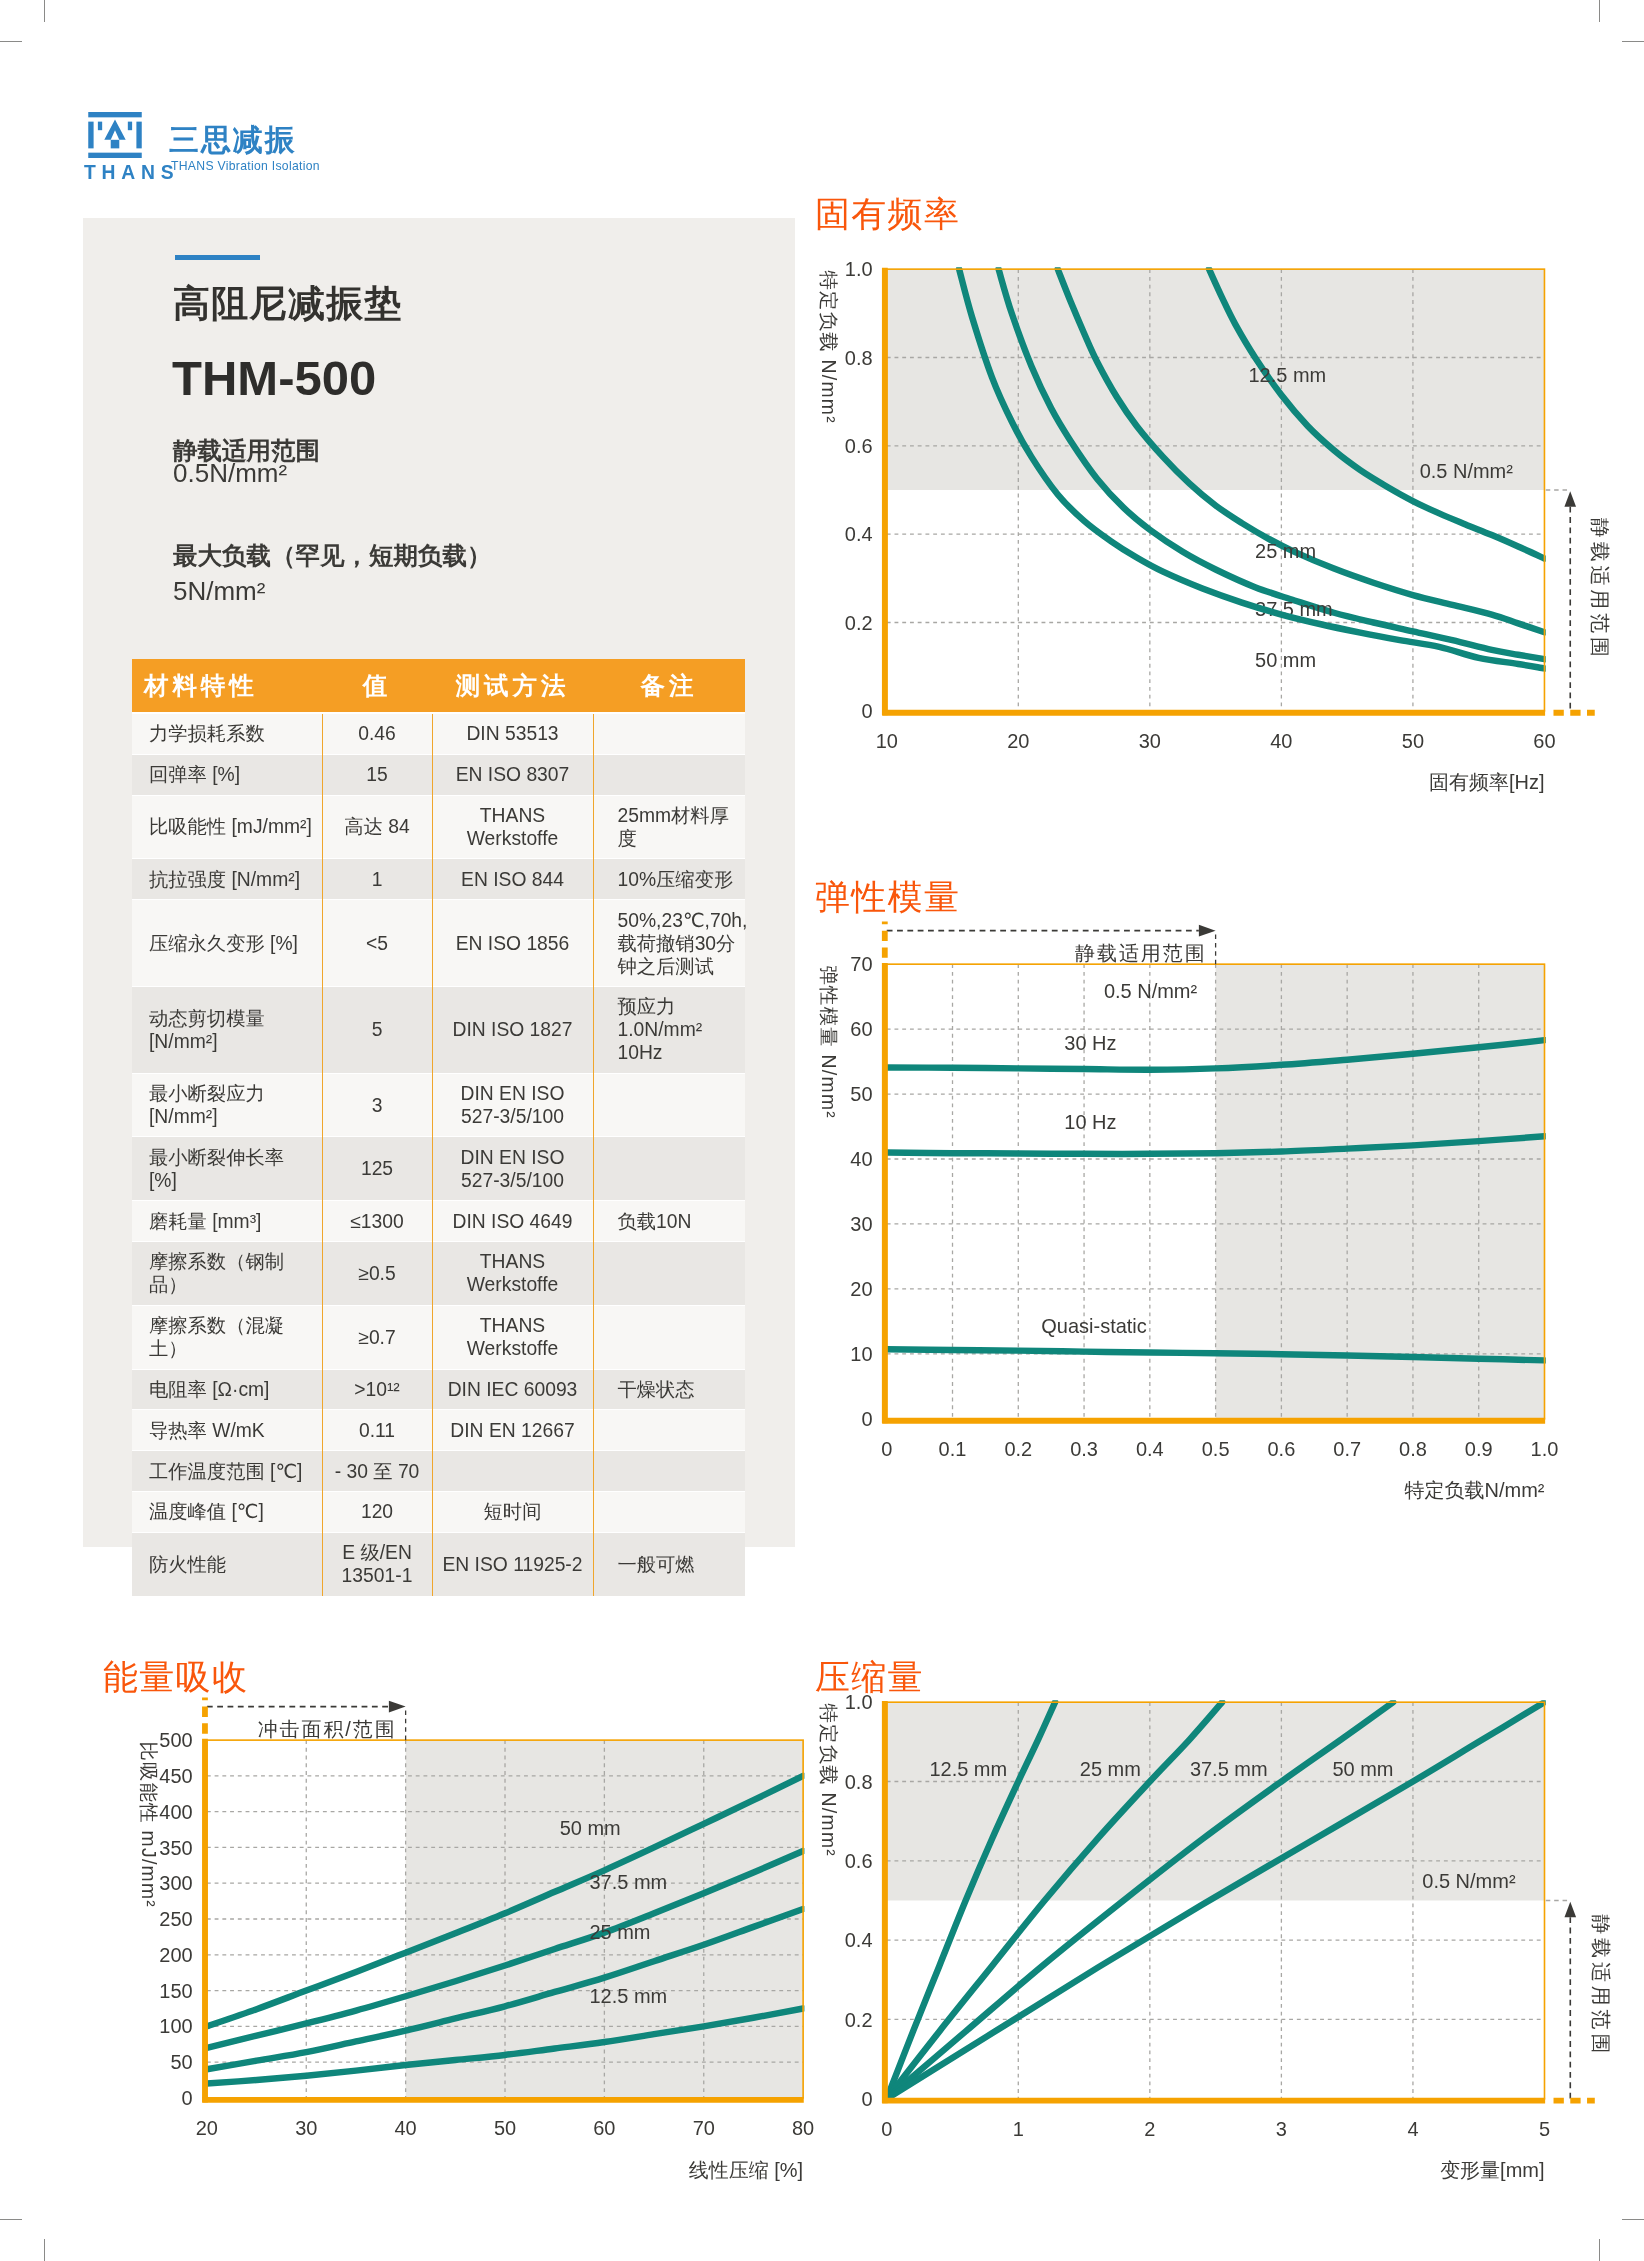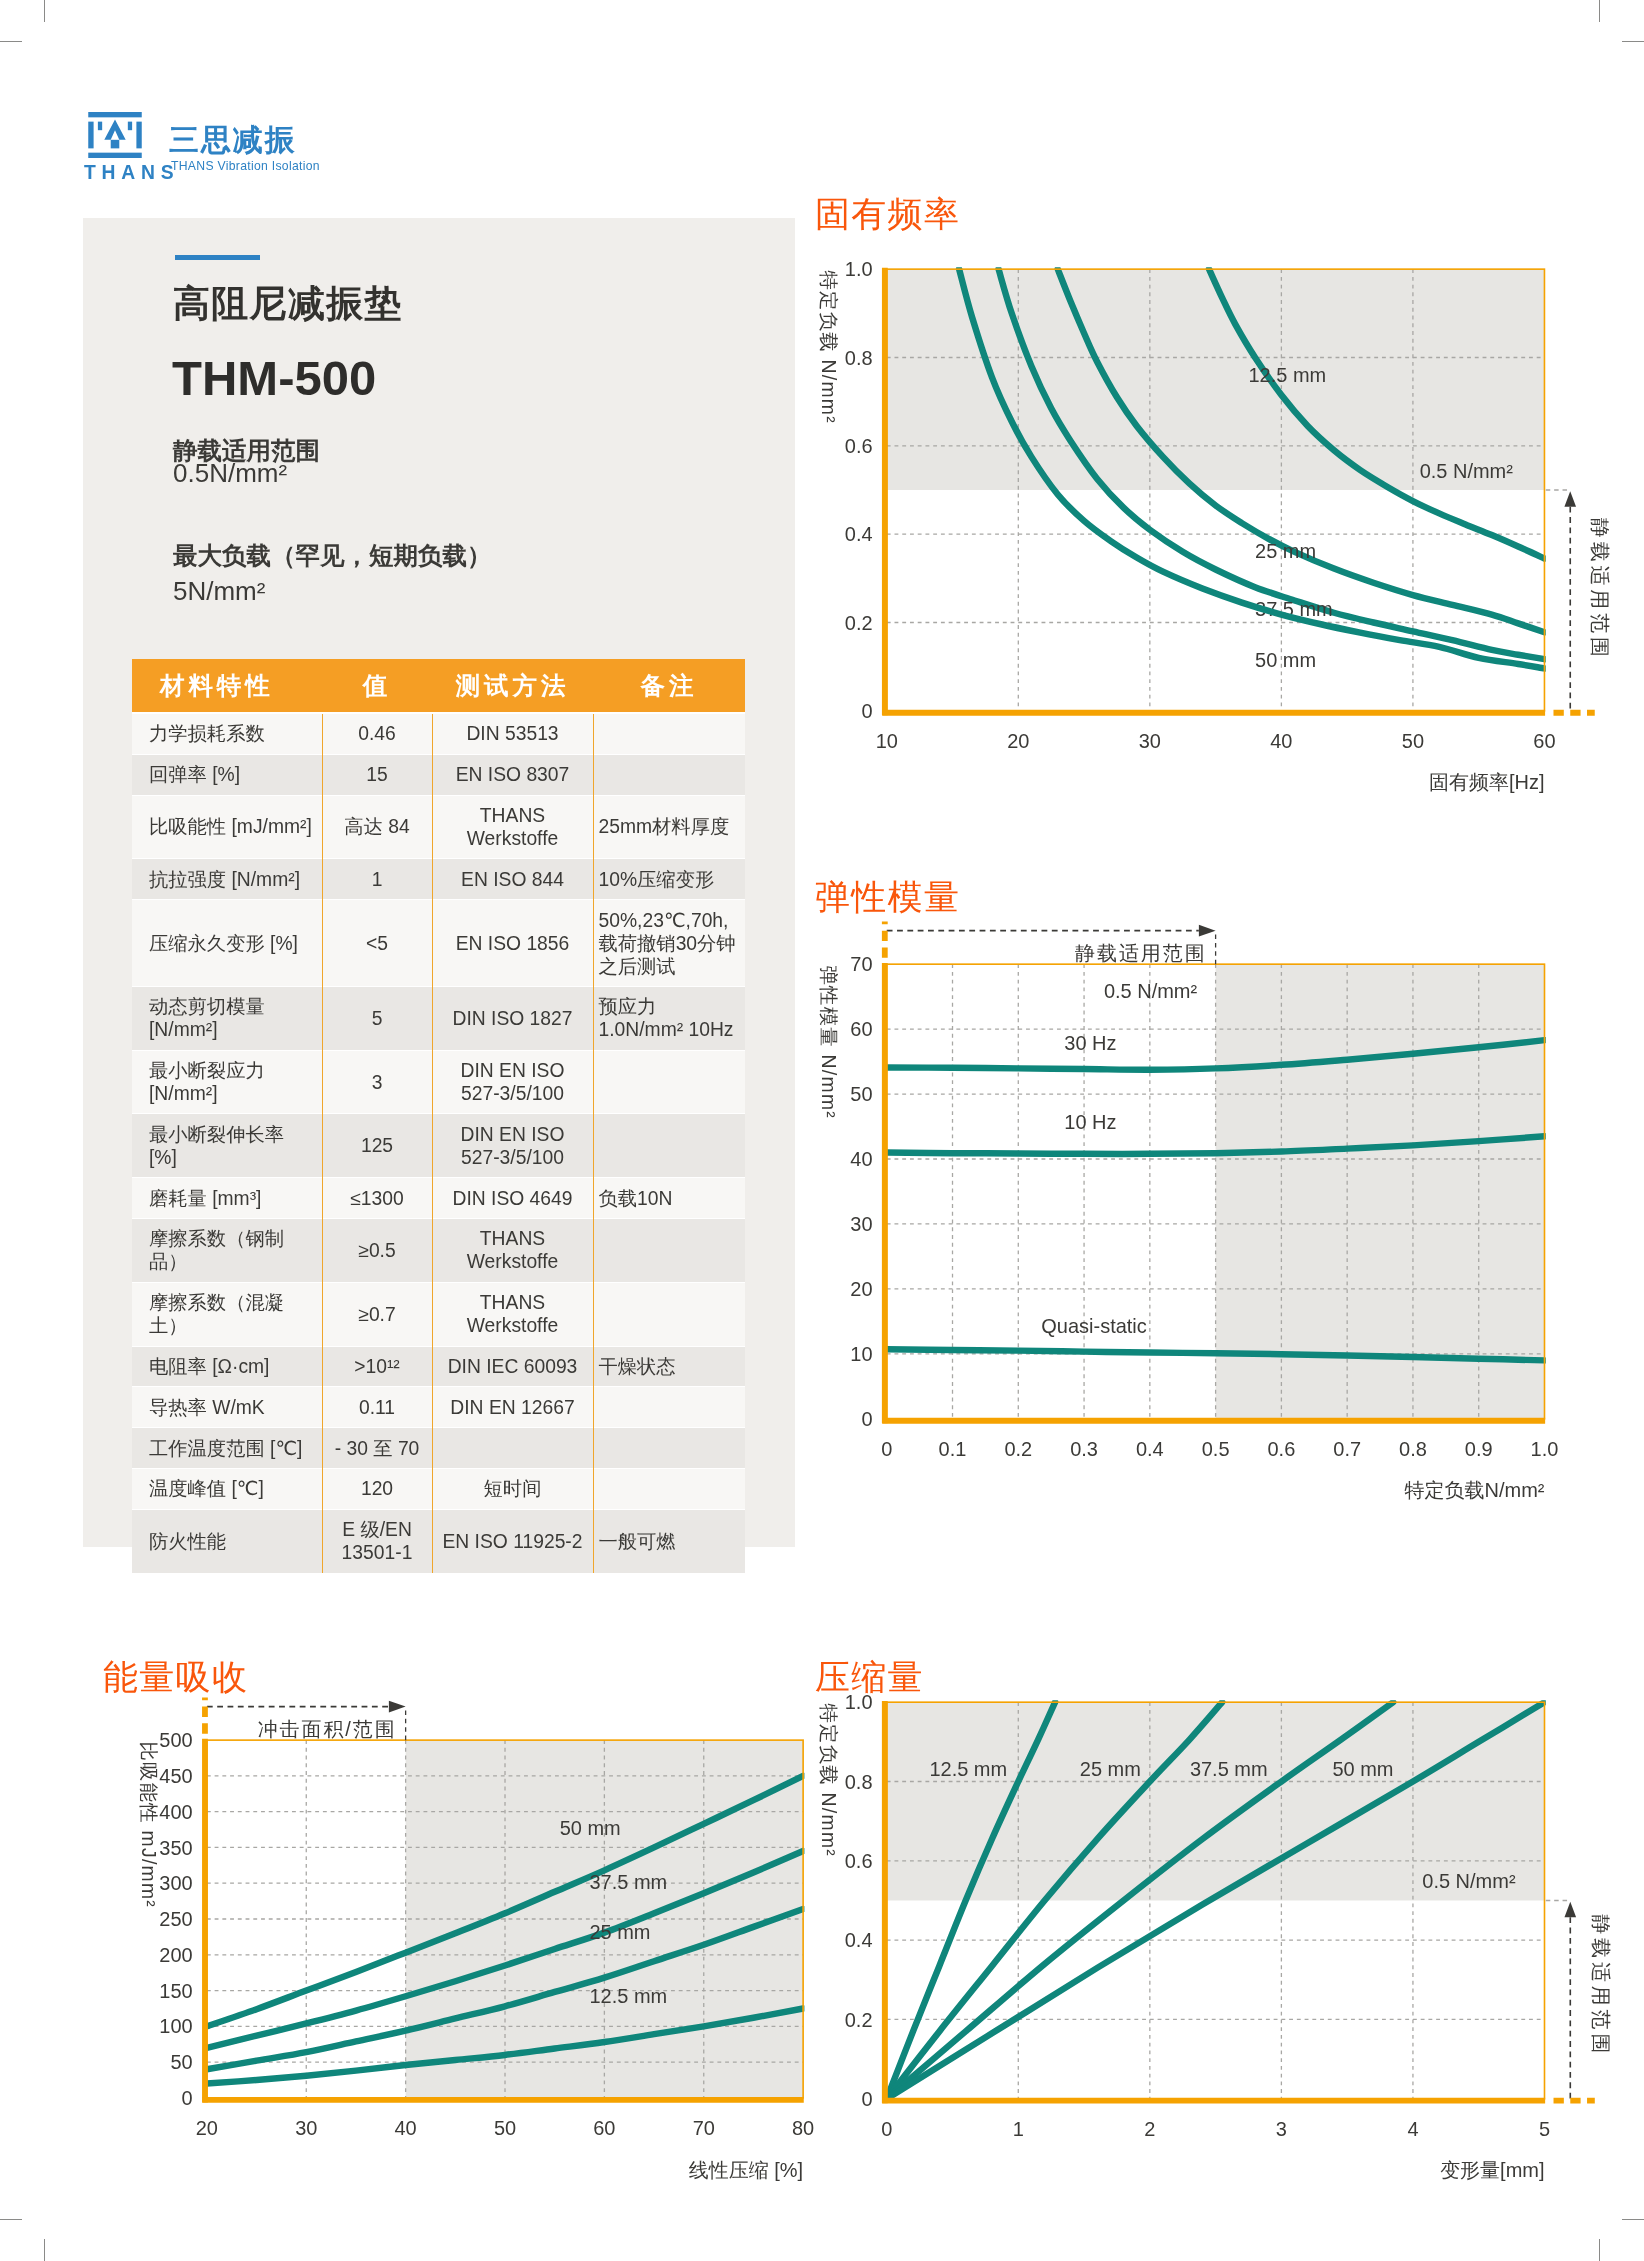--- a/index.html
+++ b/index.html
@@ -32,28 +32,28 @@
   .spec-label { position:absolute; left:90px; font-size:24.5px; font-weight:bold; color:#3B3A37; }
   .spec-value { position:absolute; left:90px; font-size:26px; color:#3B3A37; }
   .sl1 { top:216px; } .sv1 { top:240px; }
   .sl2 { top:321px; } .sv2 { top:358px; }
 
   
   table.mat { position:absolute; left:132px; top:659px; width:613px; border-collapse:collapse; table-layout:fixed; }
   table.mat col.c0{width:190px;} table.mat col.c1{width:110px;} table.mat col.c2{width:161px;} table.mat col.c3{width:152px;}
   table.mat thead th { background:#F59E24; color:#fff; font-size:24.5px; font-weight:bold; letter-spacing:3.9px;
       height:54px; text-align:center; border-bottom:2.6px solid #fff; }
-  table.mat thead th:first-child { text-align:left; padding-left:28px; }
+  table.mat thead th:first-child { text-align:left; padding-left:12px; }
   table.mat td { font-size:19.3px; line-height:23px; padding:8.4px 7.7px; vertical-align:middle; border-top:1.9px solid #fff; }
   table.mat tbody tr:first-child td { border-top:none; }
   table.mat tbody tr:nth-child(odd)  td { background:#F8F7F5; }
   table.mat tbody tr:nth-child(even) td { background:#E9E7E4; }
   table.mat td:nth-child(1) { padding-left:17px; }
   table.mat td:nth-child(2), table.mat td:nth-child(3) { text-align:center; border-left:1.3px solid #F0A62C; }
-  table.mat td:nth-child(4) { border-left:1.3px solid #F0A62C; padding-left:5px; }
+  table.mat td:nth-child(4) { border-left:1.3px solid #F0A62C; padding-left:24px; }
 
   
   .chart-title { position:absolute; font-size:35px; font-weight:normal; color:#F9560B; letter-spacing:1.3px; }
   .ct1 { left:815px; top:191px; }
   .ct2 { left:815px; top:874px; }
   .ct3 { left:103px;  top:1654px; }
   .ct4 { left:815px; top:1654px; }
 
   
   .chartbox { position:absolute; }

